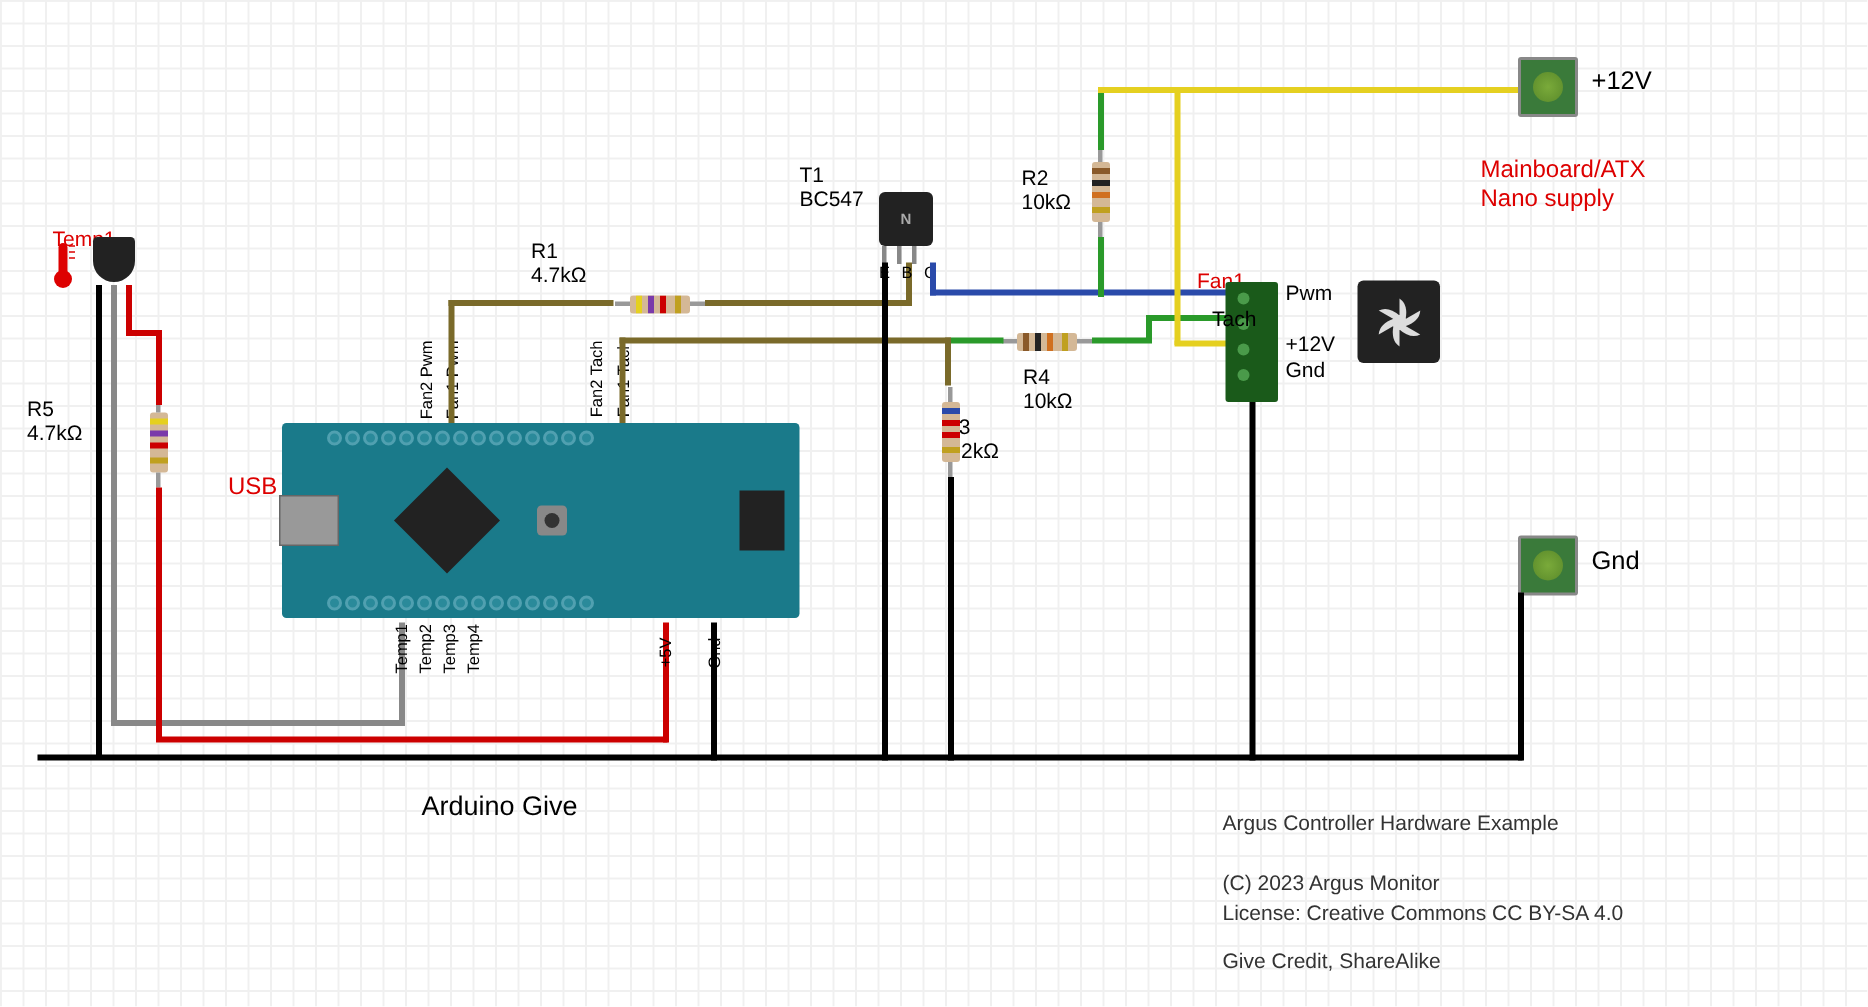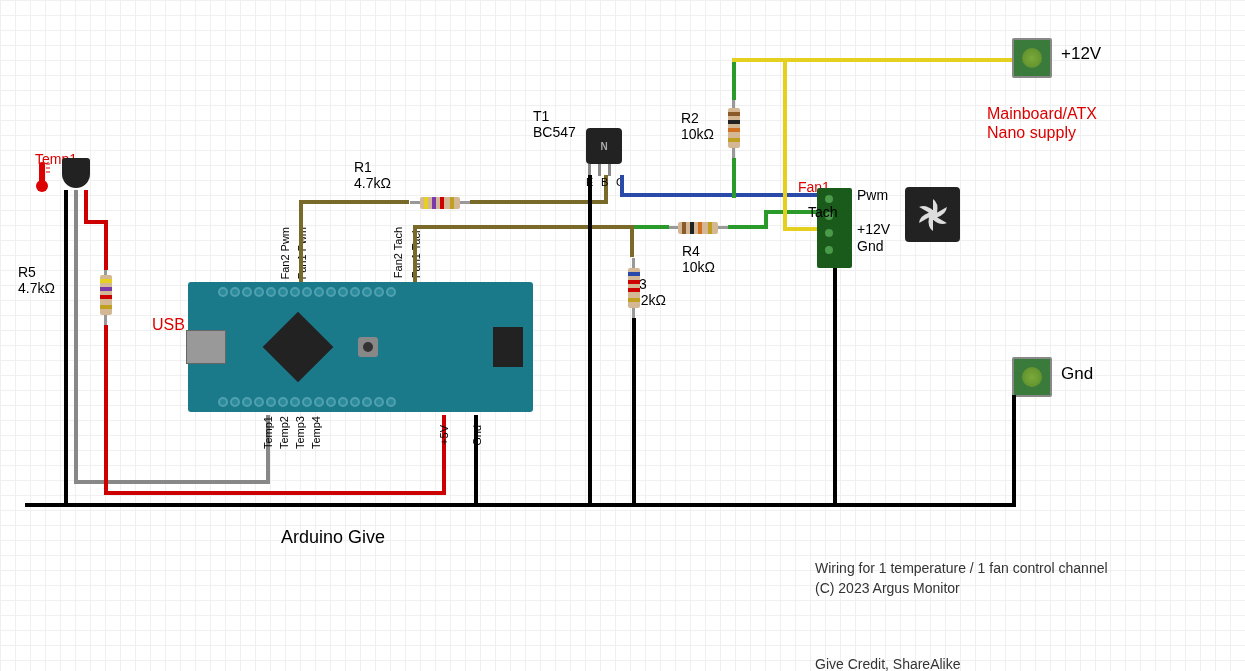--- a/index.html
+++ b/index.html
@@ -393,16 +393,17 @@
 
   <div class="terminal" style="left:1012px;top:38px"></div>
   <span class="label" style="left:1061px;top:44px;font-size:17px">+12V</span>
   <span class="label label-red" style="left:987px;top:89px;font-size:16px">Mainboard/ATX</span>
   <span class="label label-red" style="left:987px;top:108px;font-size:16px">Nano supply</span>
 
   <div class="terminal" style="left:1012px;top:357px"></div>
   <span class="label" style="left:1061px;top:364px;font-size:17px">Gnd</span>
   <div class="wire wire-v wire-black" style="left:1012px;top:395px;height:112px"></div>
 
-  <span class="footer-text" style="top:560px">Wiring for 1 temperature / 1 fan control channel</span>
+  <span class="footer-text" style="top:540px">Argus Controller Hardware Example</span>
   <span class="footer-text" style="top:580px">(C) 2023 Argus Monitor</span>
-  <span class="footer-text" style="top:656px">Give Credit, ShareAlike</span>
+  <span class="footer-text" style="top:600px">License: Creative Commons CC BY-SA 4.0</span>
+  <span class="footer-text" style="top:632px">Give Credit, ShareAlike</span>
 </div>
 
 </body></html>

